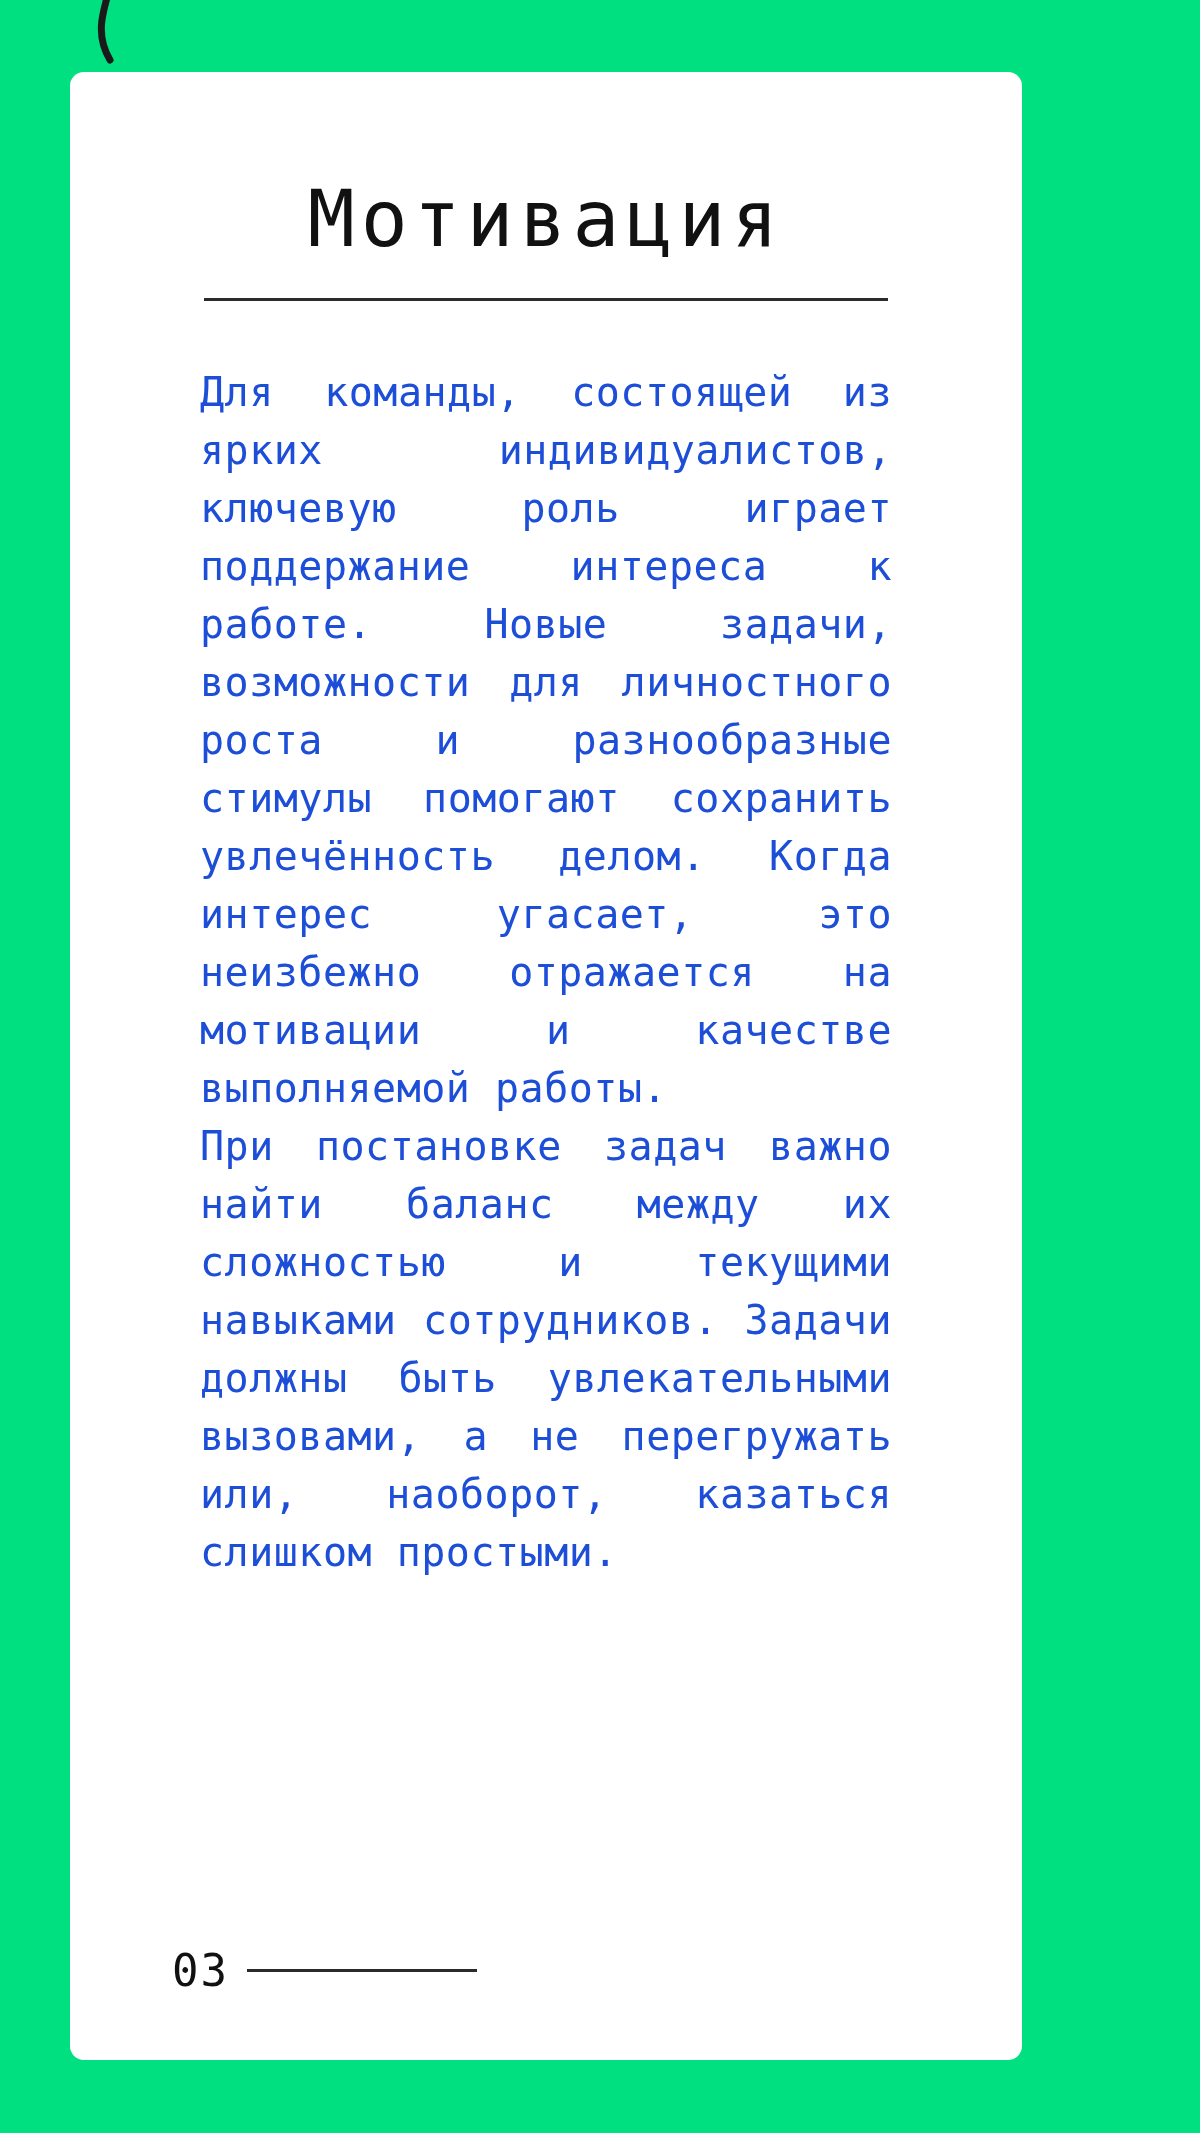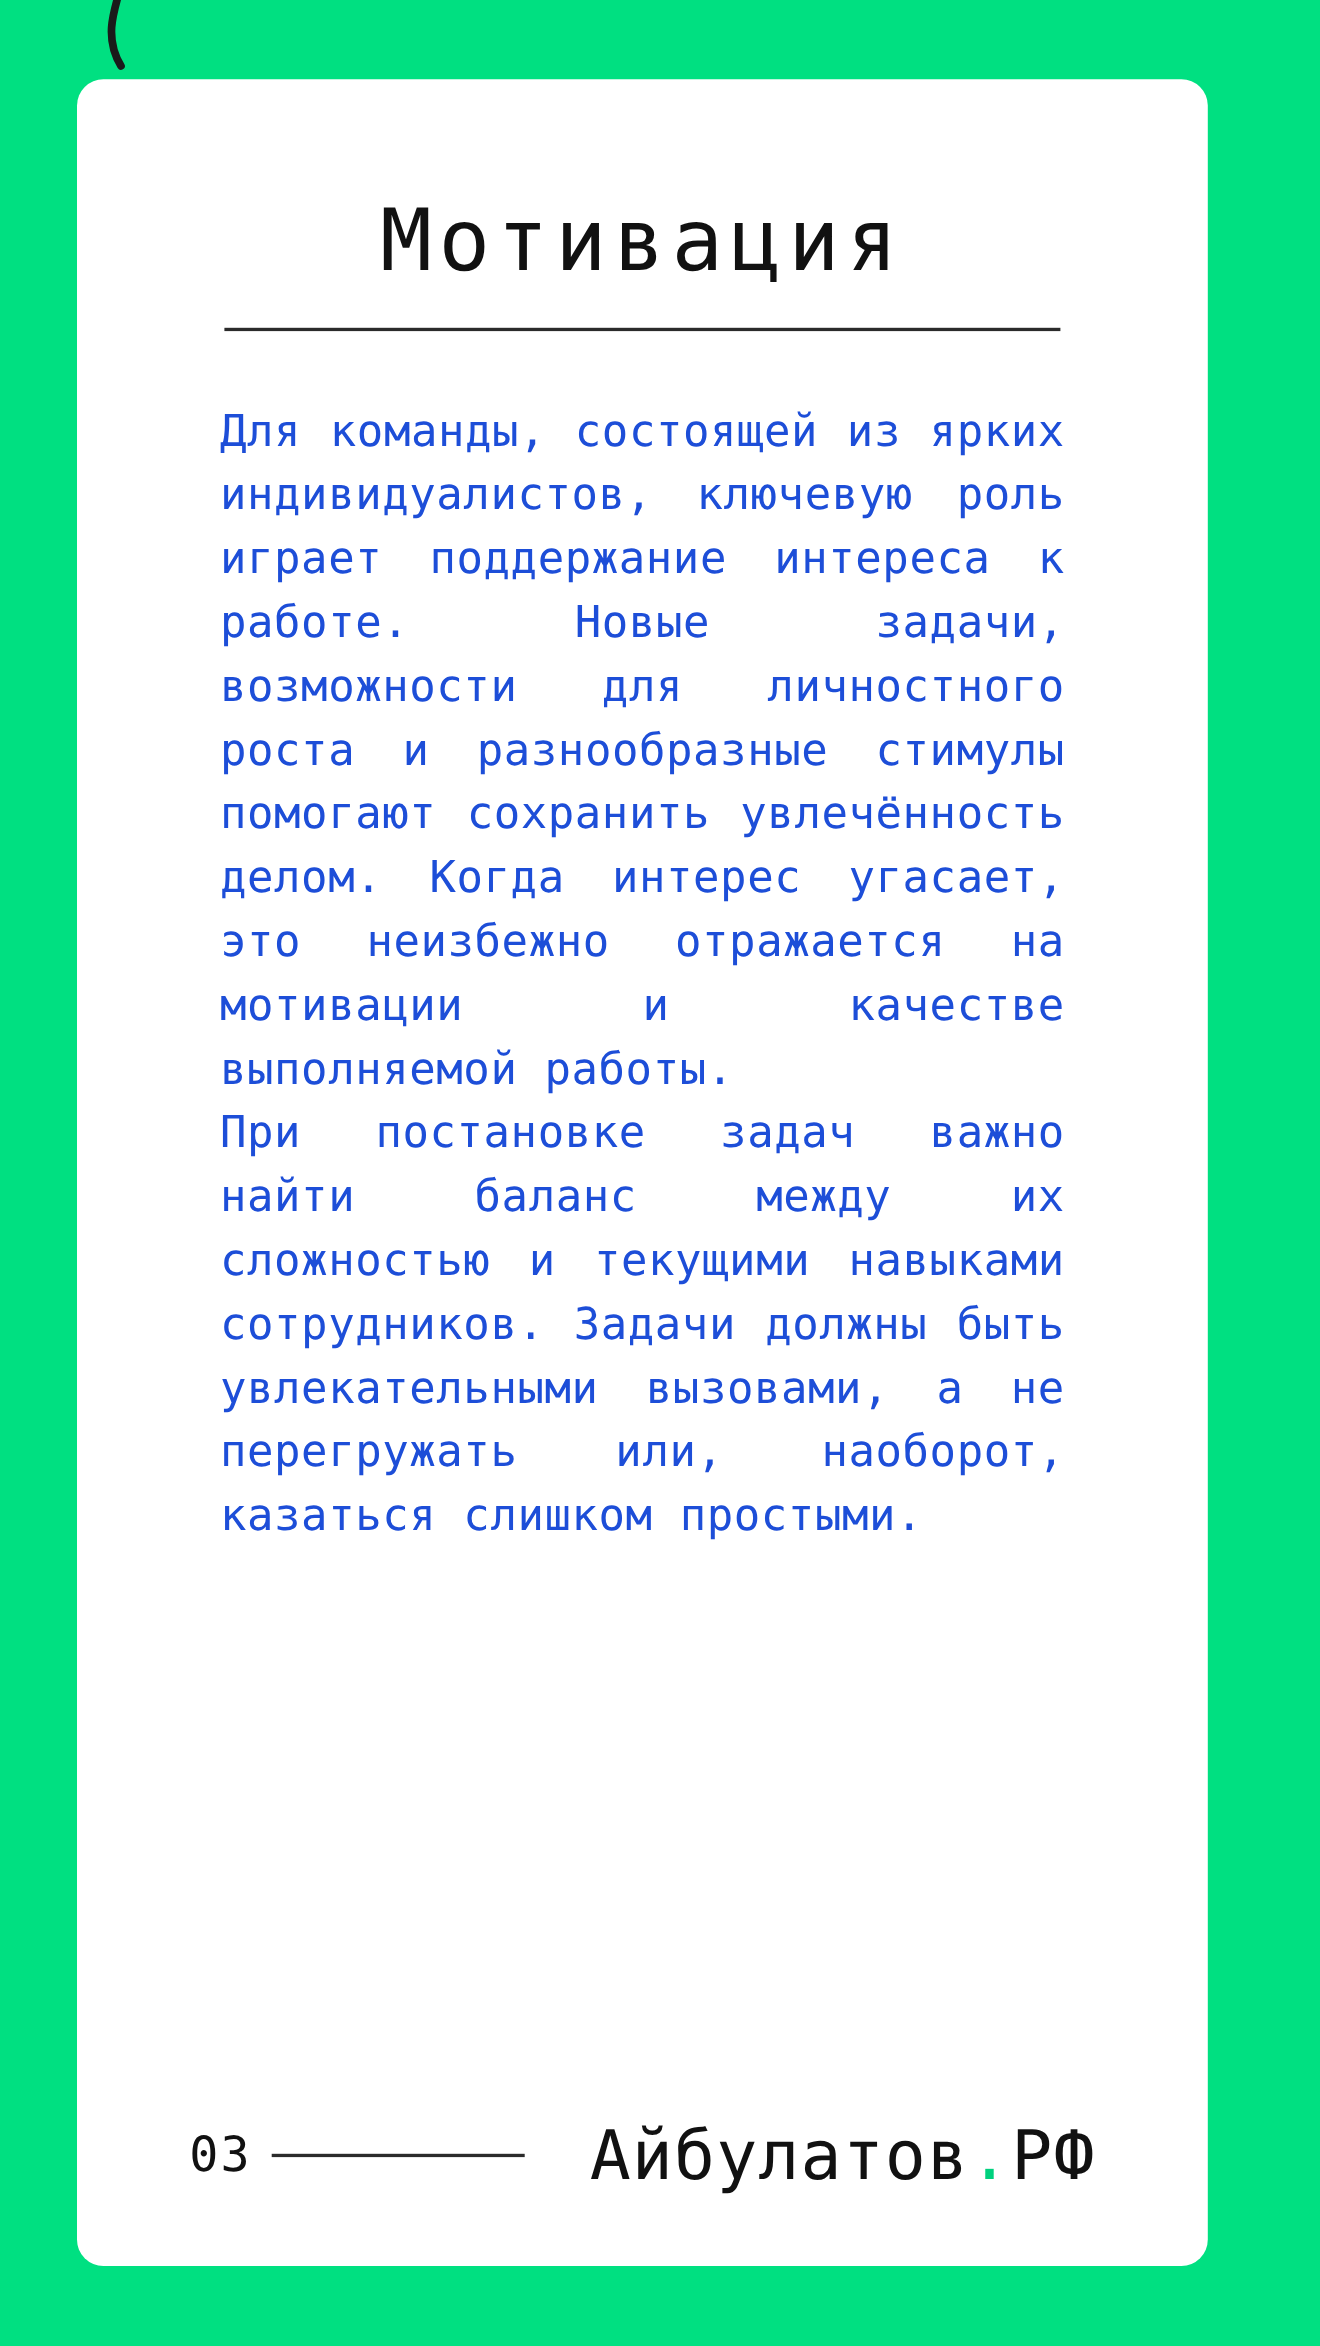--- a/index.html
+++ b/index.html
@@ -23,24 +23,24 @@
     width: 320px;
     height: 420px;
     pointer-events: none;
     z-index: 1;
   }
 
   .card {
     position: absolute;
     left: 70px;
     top: 72px;
-    width: 1028px;
+    width: 952px;
     height: 1988px;
     background: #FFFFFF;
-    border-radius: 24px;
+    border-radius: 14px;
     z-index: 2;
     box-sizing: border-box;
     padding: 0 68px;
     display: flex;
     flex-direction: column;
   }
 
   .title {
     margin: 0;
     padding-top: 108px;
@@ -119,18 +119,15 @@
   <div class="title-rule"></div>
 
   <p class="body-copy">Для команды, состоящей из ярких индивидуалистов, ключевую роль играет поддержание интереса к работе. Новые задачи, возможности для личностного роста и разнообразные стимулы помогают сохранить увлечённость делом. Когда интерес угасает, это неизбежно отражается на мотивации и качестве выполняемой работы.
 При постановке задач важно найти баланс между их сложностью и текущими навыками сотрудников. Задачи должны быть увлекательными вызовами, а не перегружать или, наоборот, казаться слишком простыми.</p>
 
   <div class="spacer"></div>
 
   <div class="footer">
     <span class="page-number">03</span>
     <span class="footer-rule"></span>
-    <span class="brand">
-      <span>Айбулатов</span><span class="dot">.</span><span>РФ</span>
-    </span>
   </div>
 
 </div>
 
 </body></html>

